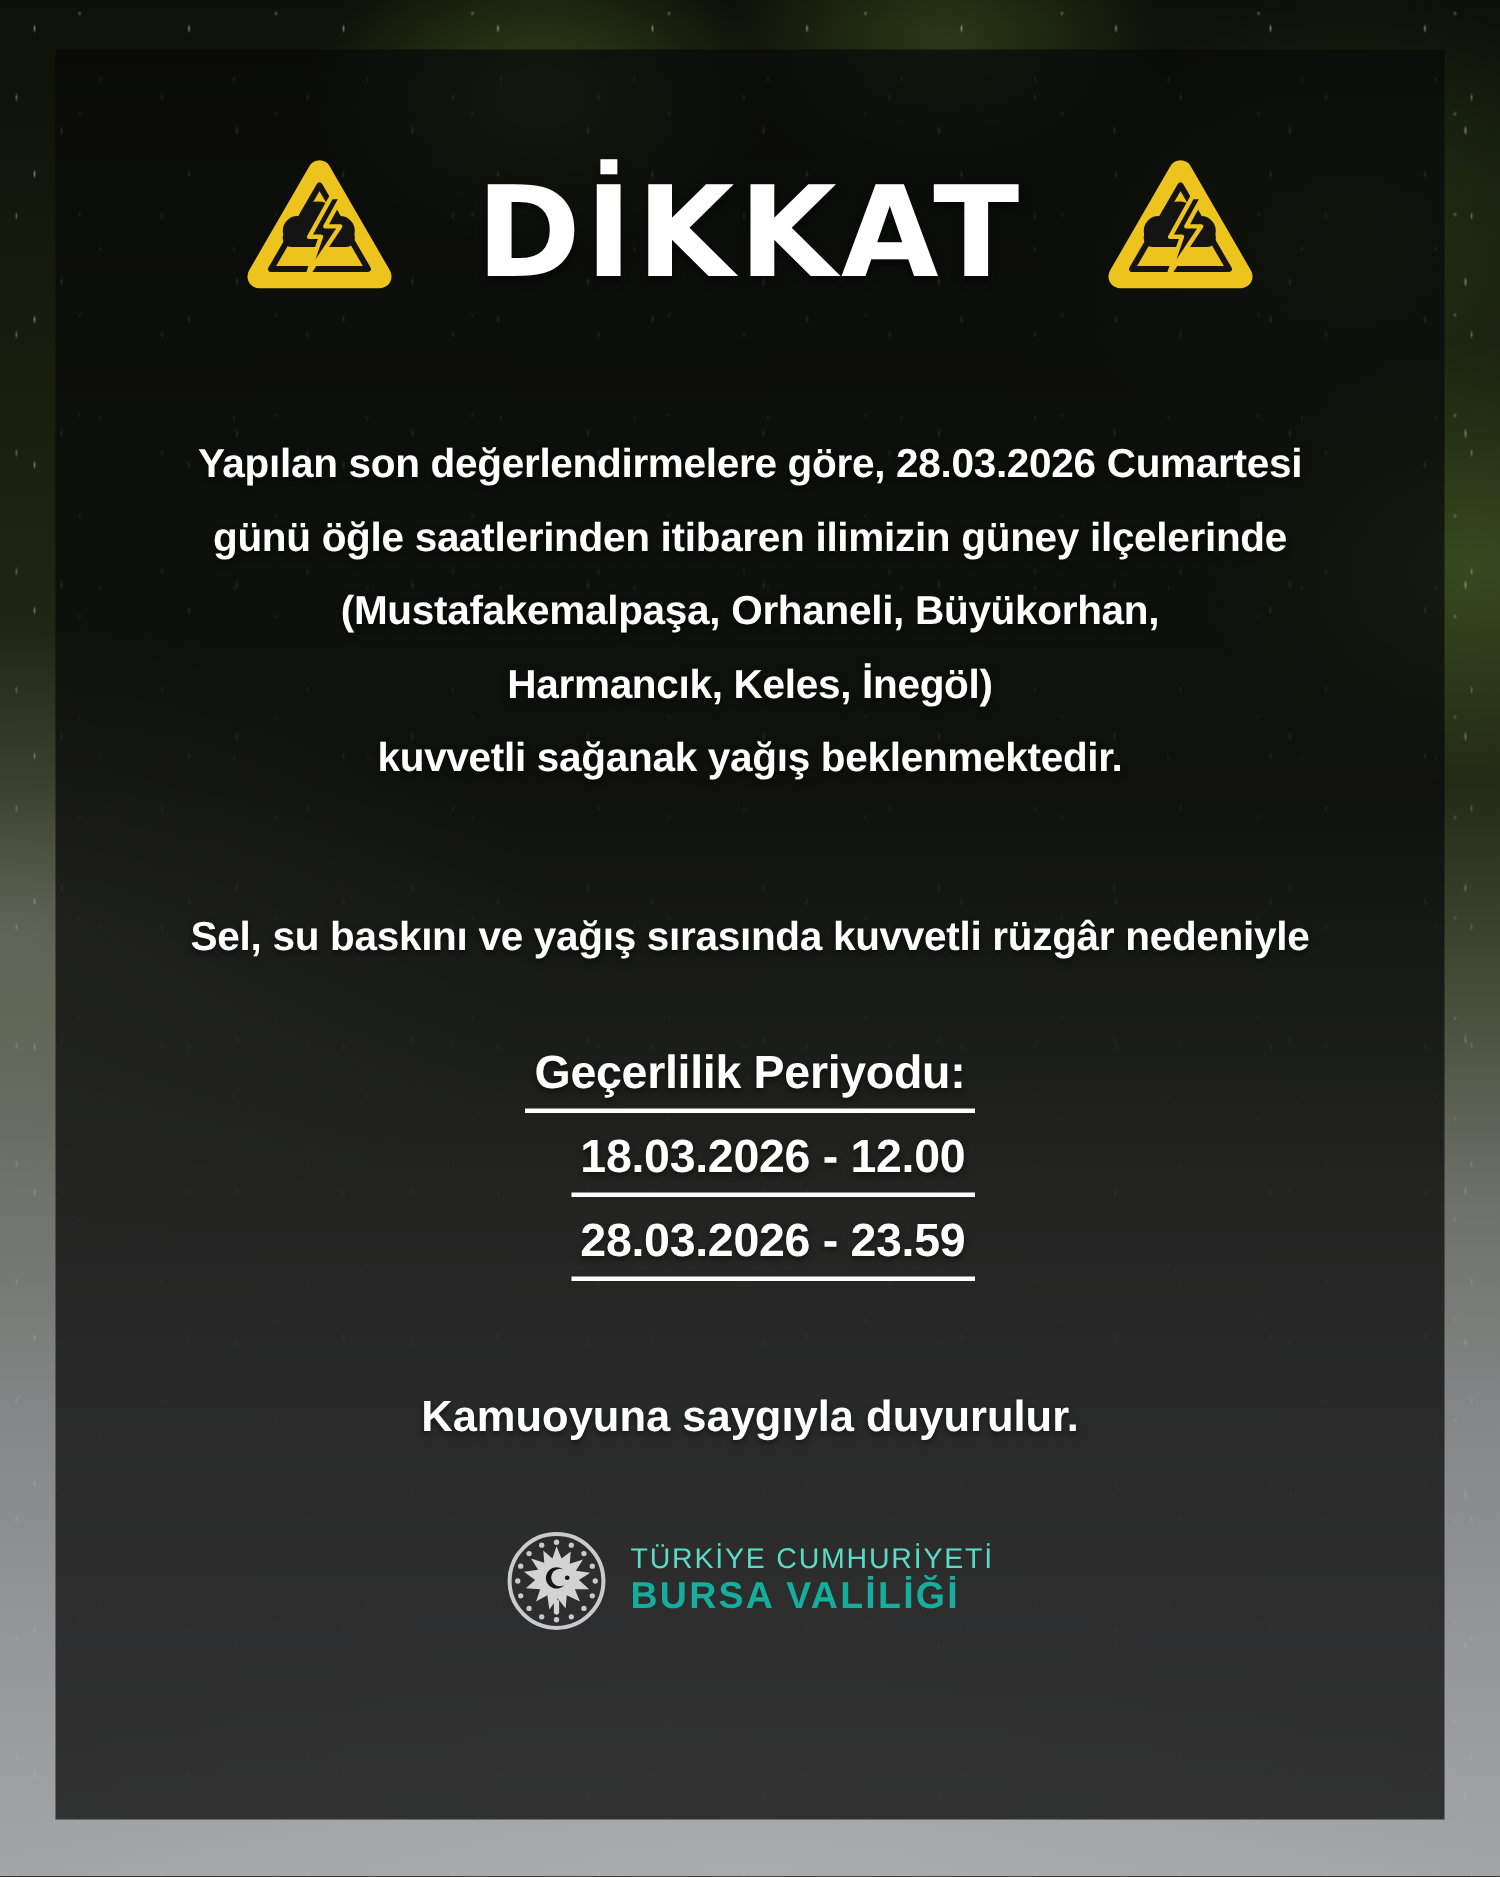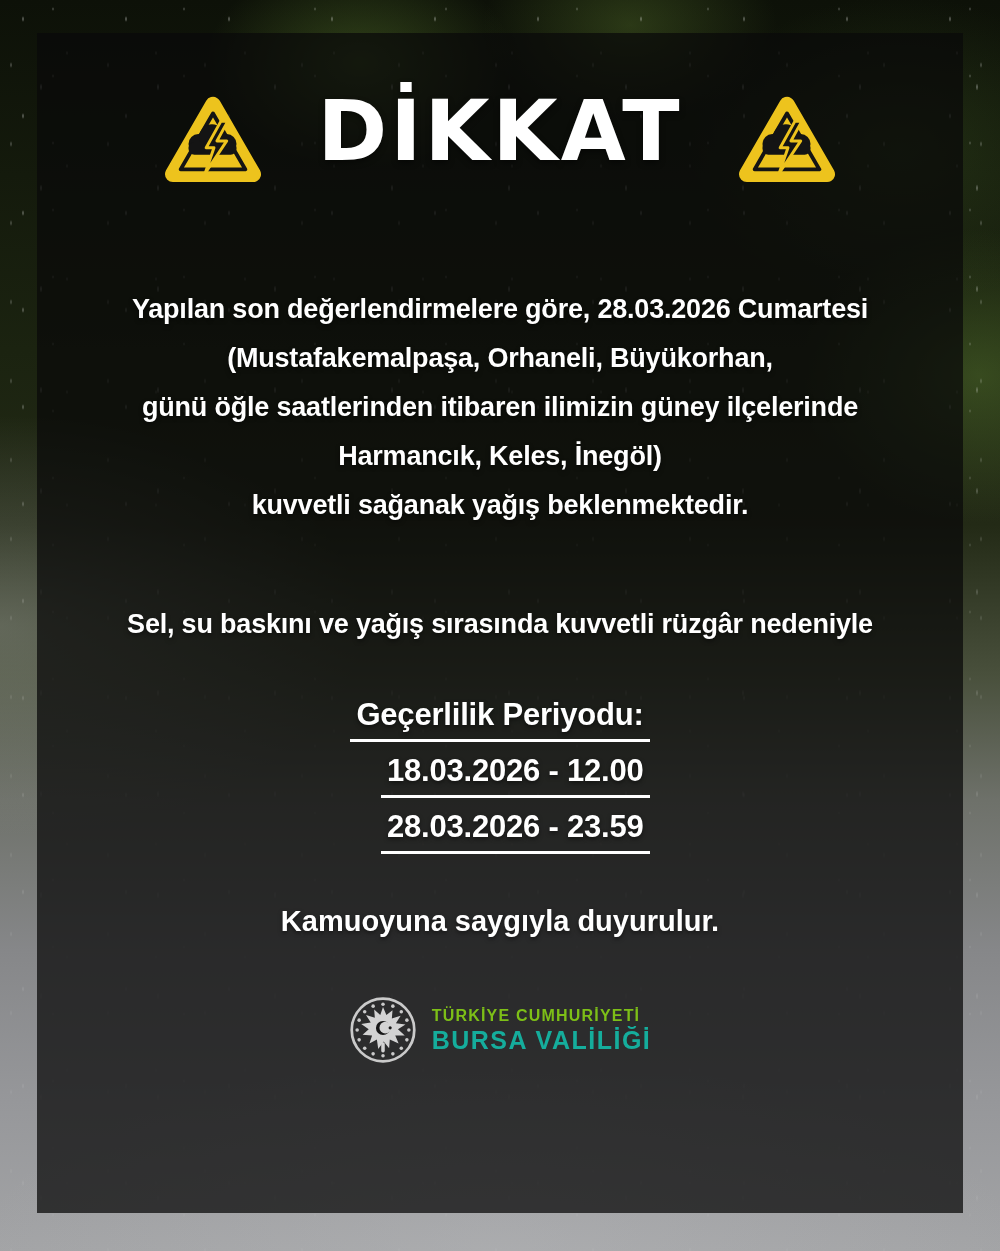--- a/index.html
+++ b/index.html
@@ -39,42 +39,42 @@
     mask-image:linear-gradient(180deg, rgba(0,0,0,.95) 0%, rgba(0,0,0,.8) 30%, rgba(0,0,0,.4) 58%, rgba(0,0,0,.22) 100%);
   }
   
   .card{
     position:absolute;left:37px;top:33px;width:926px;height:1180px;
     background:rgba(10,10,10,.74);
     color:#fff;text-align:center;
     display:flex;flex-direction:column;align-items:center;
     box-sizing:border-box;padding-top:56px;
   }
-  .header-row{display:flex;align-items:flex-start;justify-content:center;gap:54px;height:108px;}
+  .header-row{display:flex;align-items:flex-end;justify-content:center;gap:54px;height:108px;}
   .title{
     font-family:"DejaVu Sans","Liberation Sans",sans-serif;
     font-size:84px;font-weight:800;letter-spacing:3px;line-height:1;
     margin:0;color:#fff;text-shadow:0 3px 6px rgba(0,0,0,.45);
   }
   .tri{width:102px;height:98px;flex:none;}
   .para{font-size:27px;font-weight:700;line-height:49px;letter-spacing:-0.2px;
         text-shadow:0 2px 4px rgba(0,0,0,.5);width:900px;}
   .p1{margin-top:88px;text-align:center;}
   .p2{margin-top:70px;}
   .validity{margin-top:48px;display:flex;flex-direction:column;align-items:flex-end;}
   .validity .item{
     display:inline-block;font-size:31px;font-weight:700;letter-spacing:-0.2px;
     padding:0 6px 6px 6px;margin-bottom:11px;
     border-bottom:3px solid #fff;text-shadow:0 2px 4px rgba(0,0,0,.5);
   }
-  .closing{margin-top:40px;font-size:29px;font-weight:700;text-shadow:0 2px 4px rgba(0,0,0,.5);}
+  .closing{margin-top:64px;font-size:29px;font-weight:700;text-shadow:0 2px 4px rgba(0,0,0,.5);}
   .gov{margin-top:58px;display:flex;align-items:center;gap:15px;opacity:.92;}
   .emblem{width:68px;height:68px;flex:none;}
   .gov-text{display:flex;flex-direction:column;align-items:flex-start;text-align:left;}
-  .gov-country{font-size:16px;font-weight:700;letter-spacing:1.2px;color:#84cc16;line-height:20px;}
+  .gov-country{font-size:19px;font-weight:400;letter-spacing:1.2px;color:#5eead4;line-height:20px;}
   .gov-org{font-size:25px;font-weight:800;letter-spacing:1.5px;color:#14b8a6;line-height:28px;}
 </style>
 </head>
 <body>
 
 <div class="bg"></div>
 <div class="foliage"></div>
 <div class="rain"></div>
 
 <div class="card">
@@ -102,22 +102,22 @@
         <circle cx="51" cy="49" r="13"></circle>
         <circle cx="66" cy="56" r="10"></circle>
         <rect x="27" y="54" width="49" height="13" rx="6"></rect>
       </g>
       <polygon points="60,33 45,60 53,60 44,86 66,53 56,53 67,33" fill="#141414" stroke="#EDC31D" stroke-width="3" stroke-linejoin="round"></polygon>
     </svg>
   </div>
 
   <div class="para p1">
     <div>Yapılan son değerlendirmelere göre, 28.03.2026 Cumartesi</div>
+    <div>günü öğle saatlerinden itibaren ilimizin güney ilçelerinde</div>
     <div>(Mustafakemalpaşa, Orhaneli, Büyükorhan,</div>
-    <div>günü öğle saatlerinden itibaren ilimizin güney ilçelerinde</div>
     <div>Harmancık, Keles, İnegöl)</div>
     <div>kuvvetli sağanak yağış beklenmektedir.</div>
   </div>
 
   <div class="para p2">
     <div>Sel, su baskını ve yağış sırasında kuvvetli rüzgâr nedeniyle</div>
   </div>
 
   <div class="validity">
     <span class="item">Geçerlilik Periyodu:</span>

